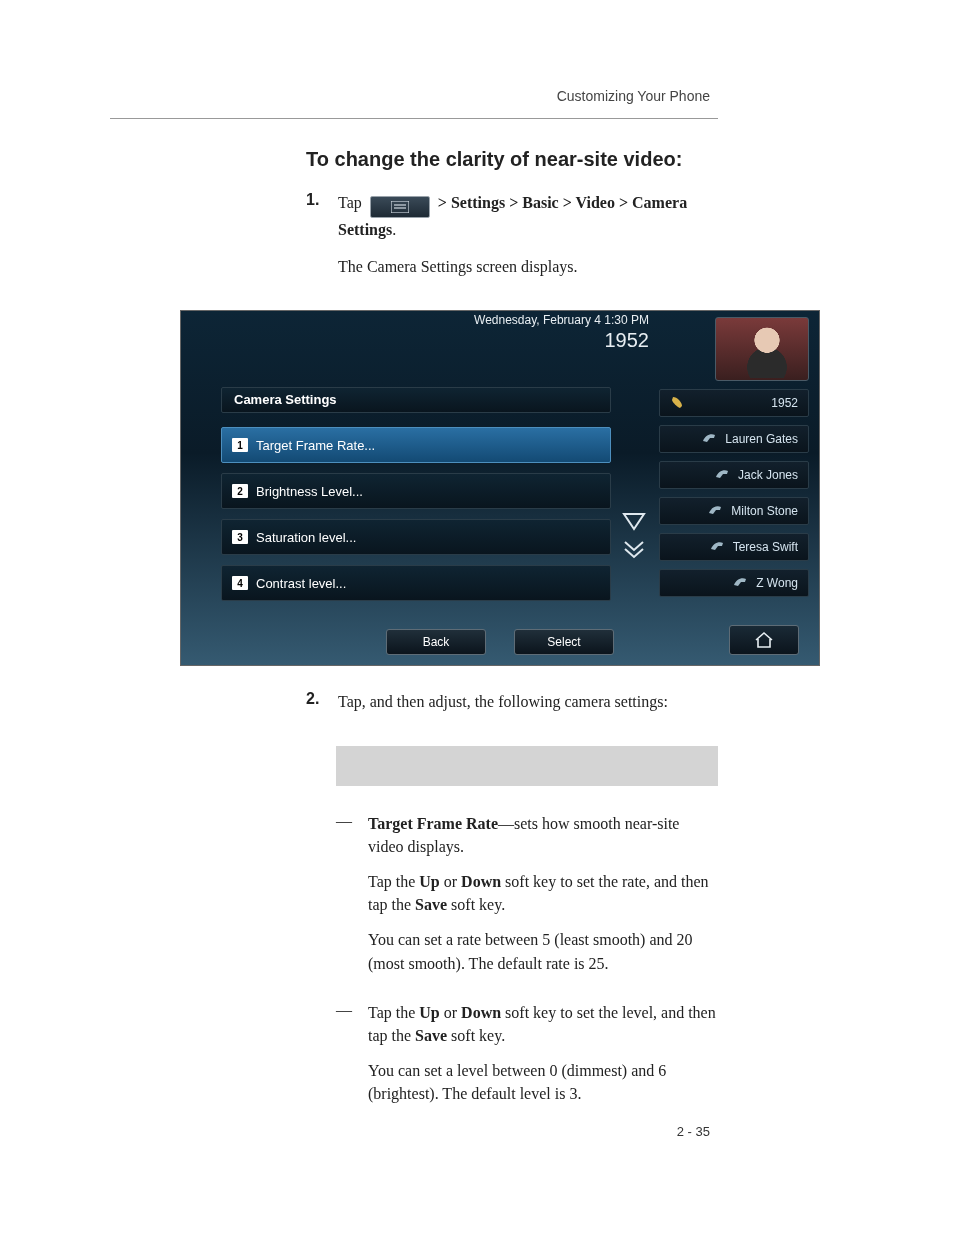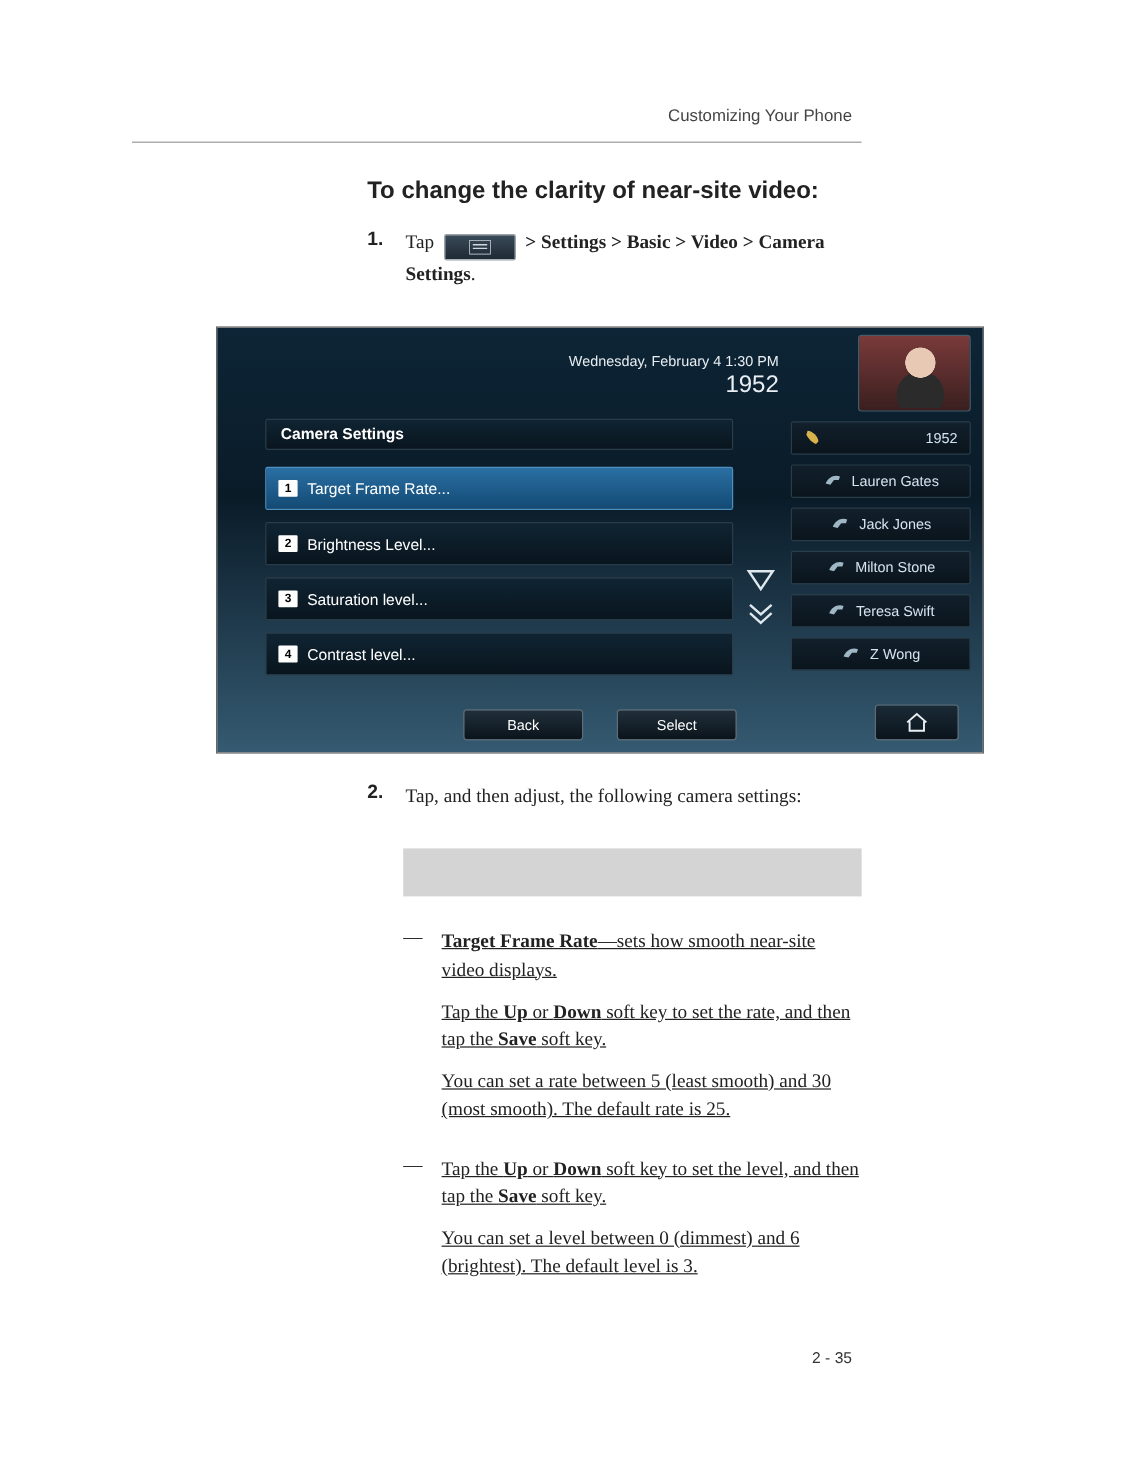--- a/index.html
+++ b/index.html
@@ -26,56 +26,56 @@
   .bold { font-weight: bold; }
 
   
   .device-shot {
     margin: 4px 0 24px 70px;
     width: 640px; height: 356px;
     background: linear-gradient(180deg,#0d2536 0%,#0a1b28 40%,#355a71 100%);
     border: 1px solid #666; position: relative; color: #fff;
     font-family: Arial, Helvetica, sans-serif;
   }
-  .shot-statusbar { position:absolute; top:21px; right:170px; font-size:12px; color:#e8eef2; text-align:right; }
+  .shot-statusbar { position:absolute; top:2px; right:170px; font-size:12px; color:#e8eef2; text-align:right; }
   .shot-statusbar .ext { font-size:20px; font-weight:500; margin-top:2px; }
   .shot-title {
     position:absolute; top:76px; left:40px; width:390px; height:26px;
     background: linear-gradient(#0f2432,#09151e);
     border:1px solid #2a3c48; border-radius:2px; padding:4px 12px; font-size:13px; font-weight:bold;
   }
   .shot-list { position:absolute; top:116px; left:40px; width:390px; }
   .shot-item {
     height:36px; margin-bottom:10px; border-radius:2px;
     display:flex; align-items:center; padding:0 10px; gap:8px;
     font-size:13px;
   }
   .shot-item.sel { background: linear-gradient(#2a6fa3,#134a74); border:1px solid #4d8fbe; }
   .shot-item.nor { background: linear-gradient(#0f2432,#09151e); border:1px solid #2a3c48; }
   .num-badge { display:inline-flex; width:16px; height:14px; background:#fff; color:#000; font-size:10px; font-weight:bold; align-items:center; justify-content:center; border-radius:1px; }
   .shot-scroll { position:absolute; left:440px; top:200px; width:26px; display:flex; flex-direction:column; gap:6px; }
   .shot-scroll svg { display:block; }
   .shot-sidebar { position:absolute; right:10px; top:6px; width:150px; }
   .avatar-box { width:94px; height:64px; margin-left:auto; background: linear-gradient(#7a3a3a,#3a1f1f); border:1px solid #4a5a66; border-radius:3px; position:relative; overflow:hidden; }
   .avatar-box::after{ content:""; position:absolute; inset:6px 18px 2px 28px; background: radial-gradient(circle at 50% 30%, #e7c9b4 0 28%, transparent 29%), radial-gradient(circle at 50% 80%, #2b2b2b 0 40%, transparent 41%); border-radius:6px; }
-  .side-row { margin-top:8px; height:28px; background: linear-gradient(#12202c,#0a141c); border:1px solid #2a3c48; border-radius:2px; display:flex; align-items:center; justify-content:center; padding:0 10px; gap:8px; font-size:12px; color:#d5e4ef; }
+  .side-row { margin-top:8px; height:28px; background: linear-gradient(#12202c,#0a141c); border:1px solid #2a3c48; border-radius:2px; display:flex; align-items:center; justify-content:flex-end; padding:0 10px; gap:8px; font-size:12px; color:#d5e4ef; }
   .side-row.first { justify-content: space-between; }
   .side-row .phone-ic { display:inline-flex; }
   .softkeys { position:absolute; bottom:10px; left:0; right:0; display:flex; justify-content:center; gap:28px; }
   .softkey { width:100px; height:26px; background: linear-gradient(#202f3a,#0b141c); border:1px solid #5e6c76; border-radius:3px; display:flex; align-items:center; justify-content:center; font-size:12px; color:#fff; }
   .home-btn { position:absolute; right:20px; bottom:10px; width:70px; height:30px; background: linear-gradient(#1a2a36,#0b141c); border:1px solid #5e6c76; border-radius:3px; display:flex; align-items:center; justify-content:center; }
 
   
   .note-band { margin: 6px 0 26px 226px; height: 40px; background: #d4d4d4; }
 
   
   .sublist { margin-left: 226px; }
   .sub-item { display:flex; gap:16px; margin-bottom:14px; }
   .sub-dash { min-width:14px; font-size:16px; }
-  .sub-body { flex:1; font-size:16px; line-height:1.45;text-decoration:underline; }
+  .sub-body { flex:1; font-size:16px; line-height:1.45; }
   .sub-body p { margin-bottom:12px; }
 
   .page-num { position:absolute; bottom:96px; right:118px; font-family: Arial, sans-serif; font-size:13px; color:#333; }
 </style>
 </head>
 <body>
 
 <div class="page">
   <div class="running-header">Customizing Your Phone</div>
   <div class="hr-top"></div>
@@ -94,20 +94,21 @@
               <span class="menu-icon-chip">
                 <svg width="18" height="12" viewBox="0 0 18 12">
                   <rect x="0" y="0" width="18" height="12" fill="none" stroke="#cfd8df" stroke-width="1.2"></rect>
                   <line x1="3" y1="4" x2="15" y2="4" stroke="#cfd8df" stroke-width="1.2"></line>
                   <line x1="3" y1="7" x2="15" y2="7" stroke="#cfd8df" stroke-width="1.2"></line>
                 </svg>
               </span>
               <span class="bold">
                 <span> &gt; </span><span>Settings</span> &gt; <span>Basic</span> &gt; <span>Video</span> &gt; <span>Camera Settings</span></span>.
             </p>
+            <p>The Camera Settings screen displays.</p>
           </div>
         </div>
       </li>
     </ol>
 
     <div class="device-shot">
       <div class="shot-statusbar">
         <div>Wednesday, February 4  1:30 PM</div>
         <div class="ext">1952</div>
       </div>
@@ -219,21 +220,21 @@
 
     <div class="note-band"></div>
 
     <div class="sublist">
 
       <div class="sub-item">
         <div class="sub-dash">—</div>
         <div class="sub-body">
           <p><span class="bold">Target Frame Rate</span><span>—sets how smooth near-site video displays.</span></p>
           <p><span>Tap the </span><span class="bold">Up</span><span> or </span><span class="bold">Down</span><span> soft key to set the rate, and then tap the </span><span class="bold">Save</span><span> soft key.</span></p>
-          <p>You can set a rate between 5 (least smooth) and 30 (most smooth). The default rate is 25.</p>
+          <p>You can set a rate between 5 (least smooth) and 20 (most smooth). The default rate is 25.</p>
         </div>
       </div>
 
       <div class="sub-item">
         <div class="sub-dash">—</div>
         <div class="sub-body">
           <p><span>Tap the </span><span class="bold">Up</span><span> or </span><span class="bold">Down</span><span> soft key to set the level, and then tap the </span><span class="bold">Save</span><span> soft key.</span></p>
           <p>You can set a level between 0 (dimmest) and 6 (brightest). The default level is 3.</p>
         </div>
       </div>

